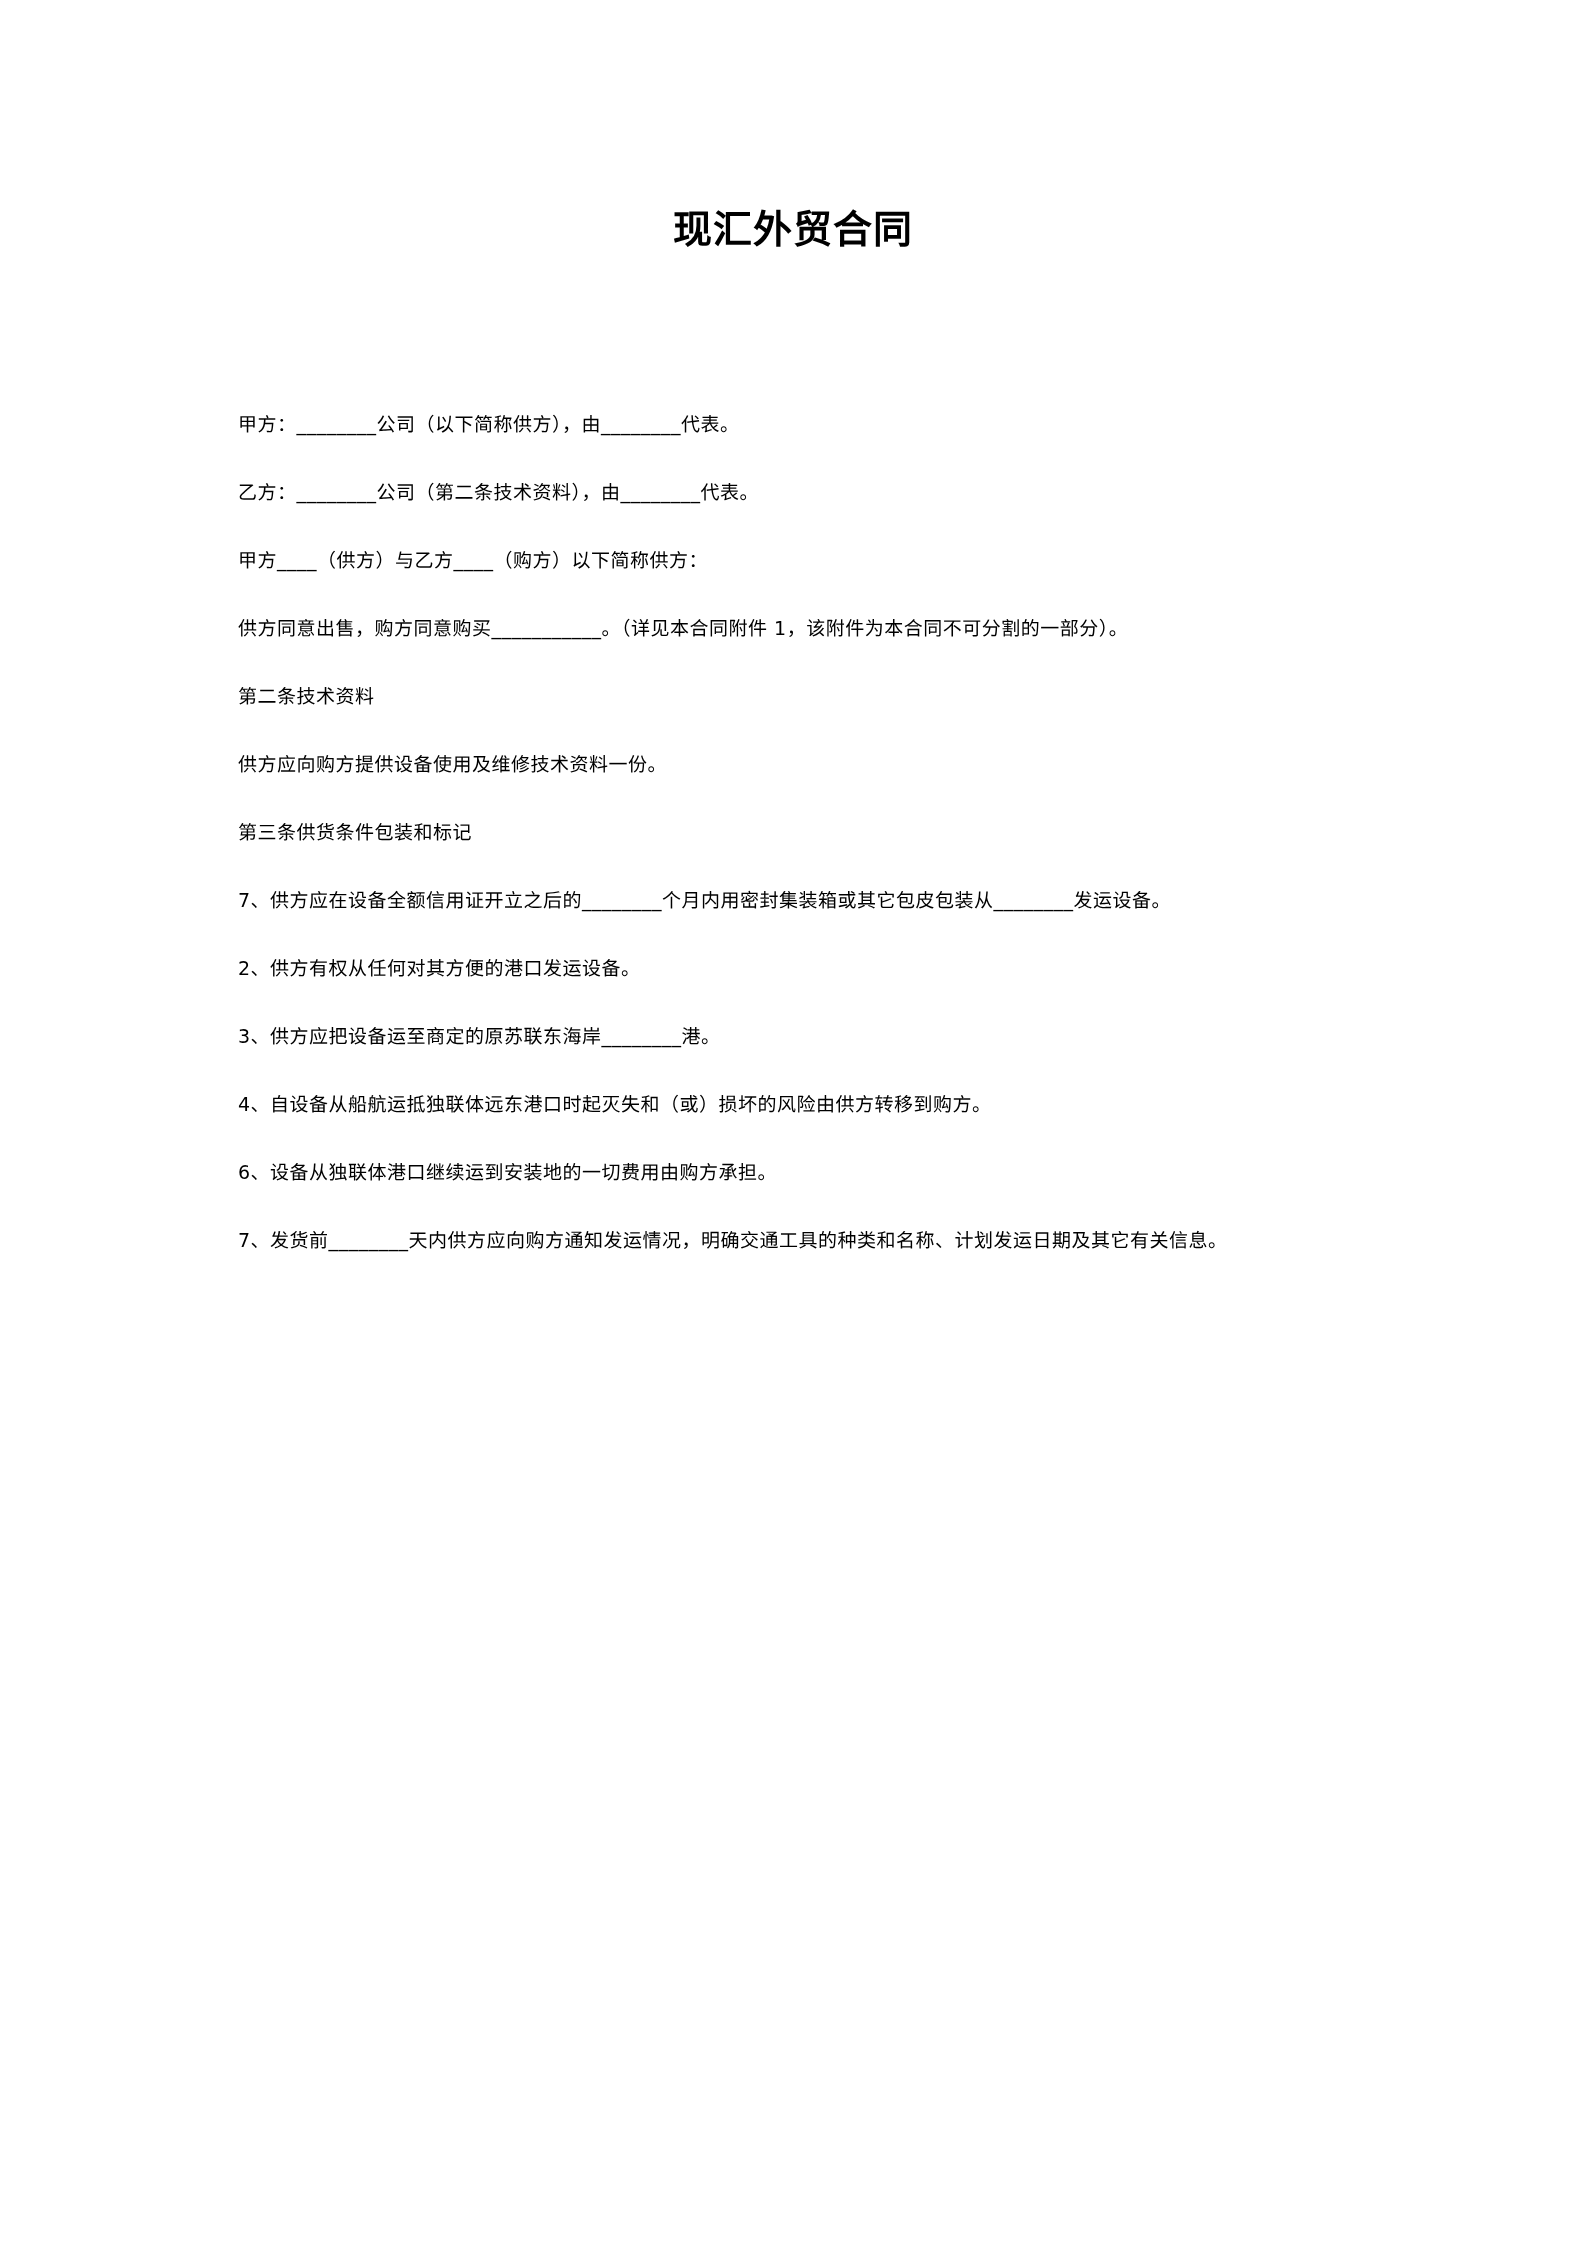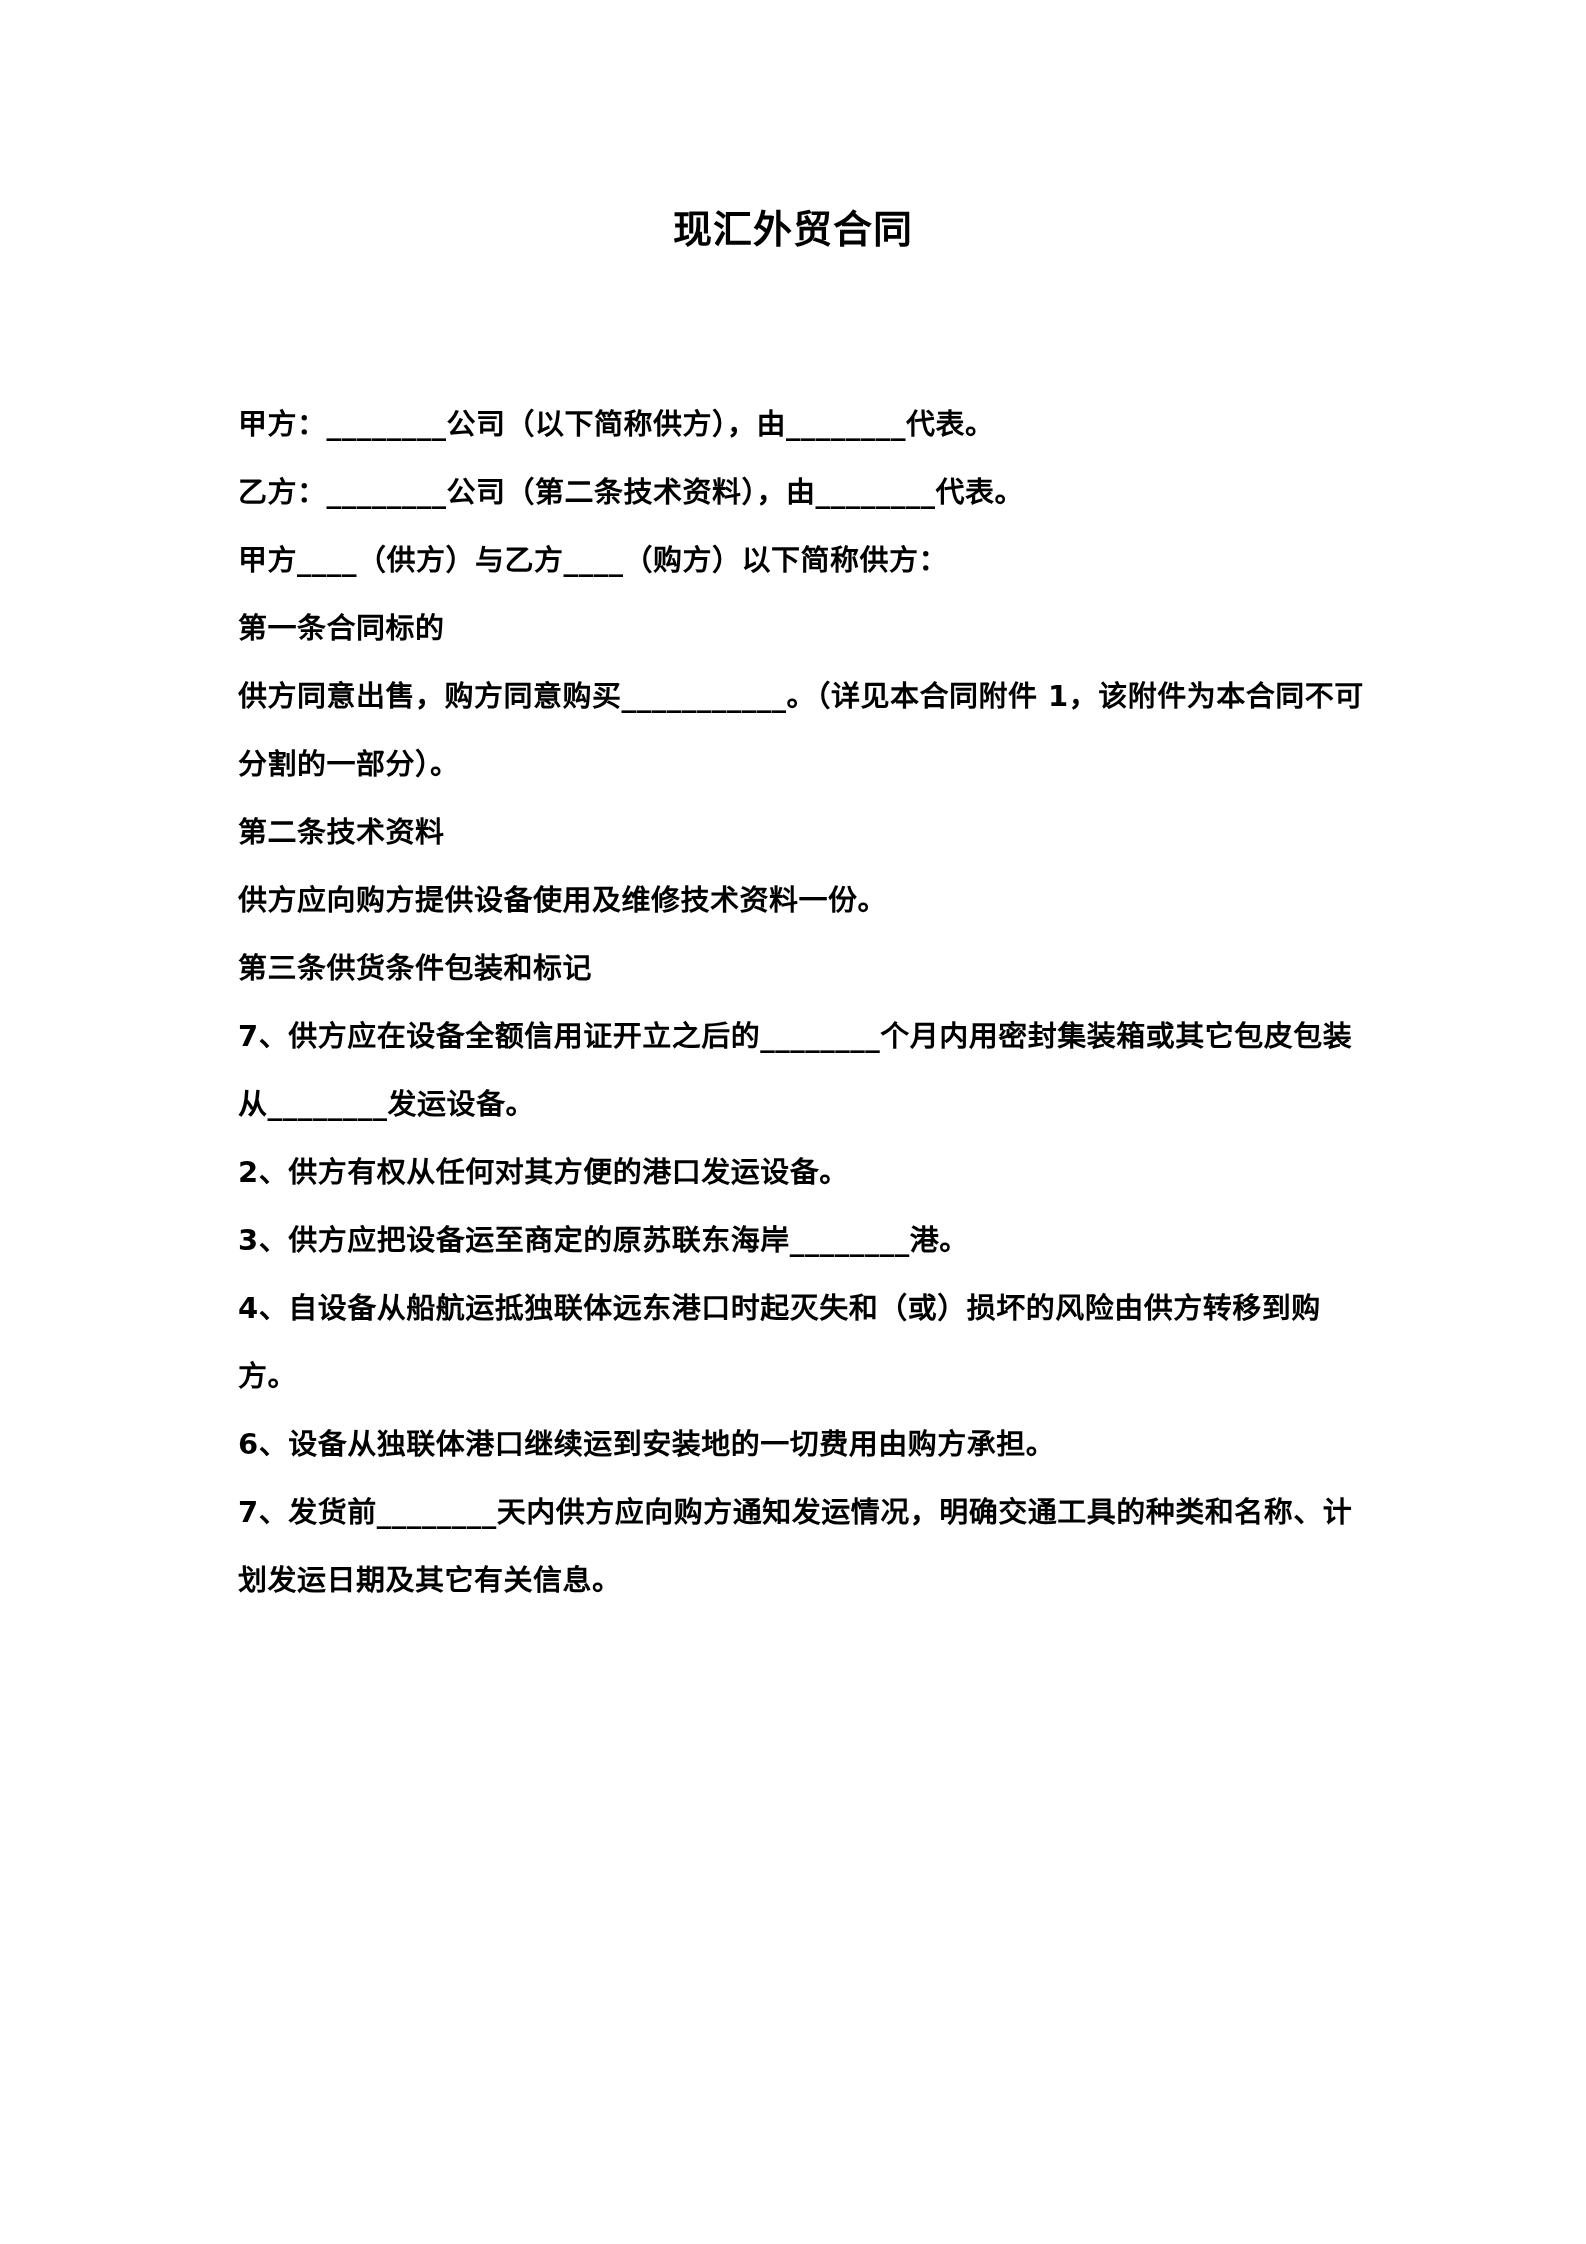--- a/index.html
+++ b/index.html
@@ -28,40 +28,39 @@
     font-weight: bold;
     letter-spacing: 1px;
   }
   .body-block {
     position: absolute;
     top: 390px;
     left: 238px;
     width: 1130px;
   }
   .para {
-    font-size: 29px;
-    font-weight: bold;
+    font-size: 19px;
+    font-weight: normal;
     line-height: 68px;
     letter-spacing: 0.5px;
     white-space: normal;
     word-break: break-all;
   }
 </style>
 </head>
 <body>
 
 <div class="page">
 
   <div class="doc-title">现汇外贸合同</div>
 
   <div class="body-block">
     <div class="para">甲方：________公司（以下简称供方），由________代表。</div>
     <div class="para">乙方：________公司（第二条技术资料），由________代表。</div>
     <div class="para">甲方____（供方）与乙方____（购方）以下简称供方：</div>
-    <div class="para">第一条合同标的</div>
     <div class="para">供方同意出售，购方同意购买___________。（详见本合同附件 1，该附件为本合同不可分割的一部分）。</div>
     <div class="para">第二条技术资料</div>
     <div class="para">供方应向购方提供设备使用及维修技术资料一份。</div>
     <div class="para">第三条供货条件包装和标记</div>
     <div class="para">7、供方应在设备全额信用证开立之后的________个月内用密封集装箱或其它包皮包装从________发运设备。</div>
     <div class="para">2、供方有权从任何对其方便的港口发运设备。</div>
     <div class="para">3、供方应把设备运至商定的原苏联东海岸________港。</div>
     <div class="para">4、自设备从船航运抵独联体远东港口时起灭失和（或）损坏的风险由供方转移到购方。</div>
     <div class="para">6、设备从独联体港口继续运到安装地的一切费用由购方承担。</div>
     <div class="para">7、发货前________天内供方应向购方通知发运情况，明确交通工具的种类和名称、计划发运日期及其它有关信息。</div>

